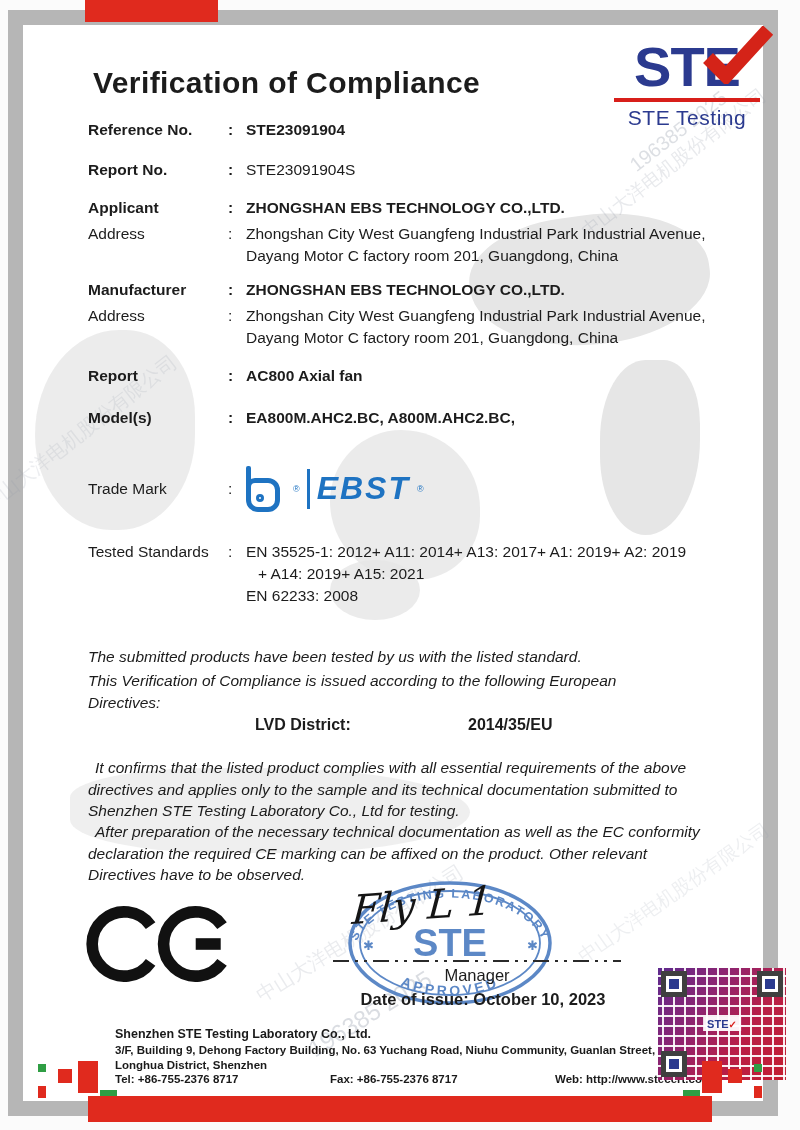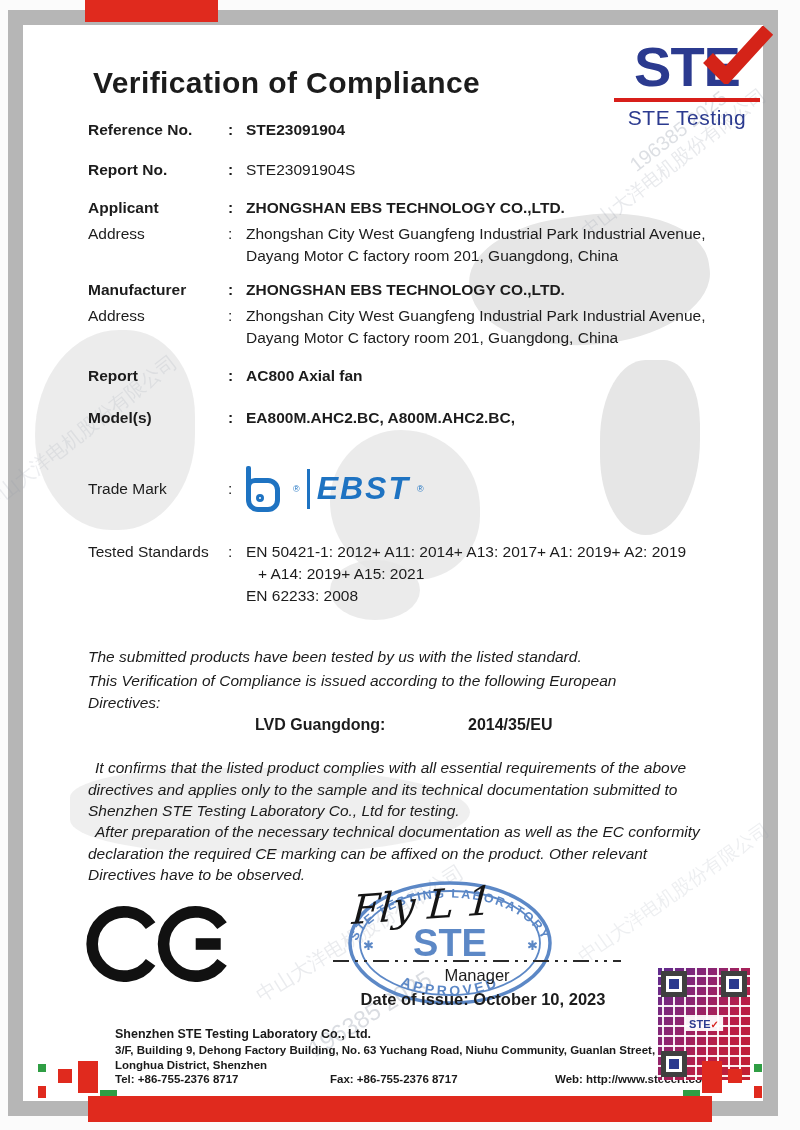--- a/index.html
+++ b/index.html
@@ -46,21 +46,21 @@
   
   .ce{position:absolute;left:85px;top:903px;z-index:4;}
   .stamp{position:absolute;left:335px;top:870px;width:230px;height:150px;z-index:3;opacity:.92;}
   .signature{position:absolute;left:352px;top:882px;z-index:5;font-family:"DejaVu Serif",serif;
     font-style:italic;font-size:40px;color:#151515;transform:rotate(-4deg) skewX(-8deg);}
   .dashdot{position:absolute;left:333px;top:960px;width:288px;height:2px;z-index:5;
     background-image:repeating-linear-gradient(90deg,#2a2a2a 0 16px,transparent 16px 22px,#2a2a2a 22px 25px,transparent 25px 31px,#2a2a2a 31px 34px,transparent 34px 40px);}
   .manager{position:absolute;left:333px;top:966px;width:288px;text-align:center;font-size:16.5px;z-index:5;}
   .dateline{position:absolute;left:318px;top:990px;width:330px;text-align:center;font-size:16.5px;font-weight:bold;z-index:5;}
   
-  .qr{position:absolute;left:658px;top:968px;width:92px;height:112px;z-index:6;
+  .qr{position:absolute;left:658px;top:968px;width:128px;height:112px;z-index:6;
     background-image:
       repeating-linear-gradient(0deg,rgba(255,255,255,0) 0 3px,rgba(255,255,255,.92) 3px 5px,rgba(255,255,255,0) 5px 10px),
       repeating-linear-gradient(90deg,rgba(255,255,255,0) 0 4px,rgba(255,255,255,.92) 4px 6px,rgba(255,255,255,0) 6px 11px),
       linear-gradient(125deg,#5e2a8e 0%,#8e2470 35%,#b81e47 65%,#c41f30 100%); text-decoration: underline;}
   .qr-finder{position:absolute;width:26px;height:26px;box-sizing:border-box;border:5px solid #3f3f3f;background:#fff;}
   .qr-finder::after{content:"";position:absolute;left:3px;top:3px;width:10px;height:10px;background:#2b3a8f;}
   .qr-label{position:absolute;left:50%;top:50%;transform:translate(-50%,-50%);
     background:rgba(255,255,255,.95);padding:1px 4px;font-size:11px;font-weight:bold;color:#2b3a8f;white-space:nowrap;}
   .qr-label .tick{color:#d81f1a;font-size:10px;}
   
@@ -169,29 +169,29 @@
         <span class="ebst-word">EBST</span>
         <span class="reg">®</span>
       </span>
     </span>
   </div>
 
   <div class="row" style="top:541px;">
     <span class="lbl" style="font-weight:normal;">Tested Standards</span>
     <span class="colon light">:</span>
     <span class="val">
-      <div>EN 50421-1: 2012+ A11: 2014+ A13: 2017+ A1: 2019+ A2: 2019</div>
+      <div>EN 35525-1: 2012+ A11: 2014+ A13: 2017+ A1: 2019+ A2: 2019</div>
       <div style="padding-left:12px;">+ A14: 2019+ A15: 2021</div>
       <div>EN 62233: 2008</div>
     </span>
   </div>
 
   <div class="stmt" style="top:646px;width:580px;">The submitted products have been tested by us with the listed standard.</div>
   <div class="stmt" style="top:670px;width:580px;">This Verification of Compliance is issued according to the following European Directives:</div>
-  <div class="directive-lbl">LVD Guangdong:</div>
+  <div class="directive-lbl">LVD District:</div>
   <div class="directive-val">2014/35/EU</div>
   <div class="stmt" style="top:757px;width:622px;text-indent:7px;">It confirms that the listed product complies with all essential requirements of the above directives and applies only to the sample and its technical documentation submitted to Shenzhen STE Testing Laboratory Co., Ltd for testing.</div>
   <div class="stmt" style="top:821px;width:622px;text-indent:7px;">After preparation of the necessary technical documentation as well as the EC conformity declaration the required CE marking can be affixed on the product. Other relevant Directives have to be observed.</div>
 
   <svg class="ce" width="150" height="82" viewBox="0 0 168 90">
     <path d="M 73.5 24.35 A 36 36 0 1 0 73.5 65.65" fill="none" stroke="#111" stroke-width="13"></path>
     <path d="M 153.5 24.35 A 36 36 0 1 0 153.5 65.65" fill="none" stroke="#111" stroke-width="13"></path>
     <path d="M 124 45 H 152" fill="none" stroke="#111" stroke-width="13"></path>
   </svg>
 

